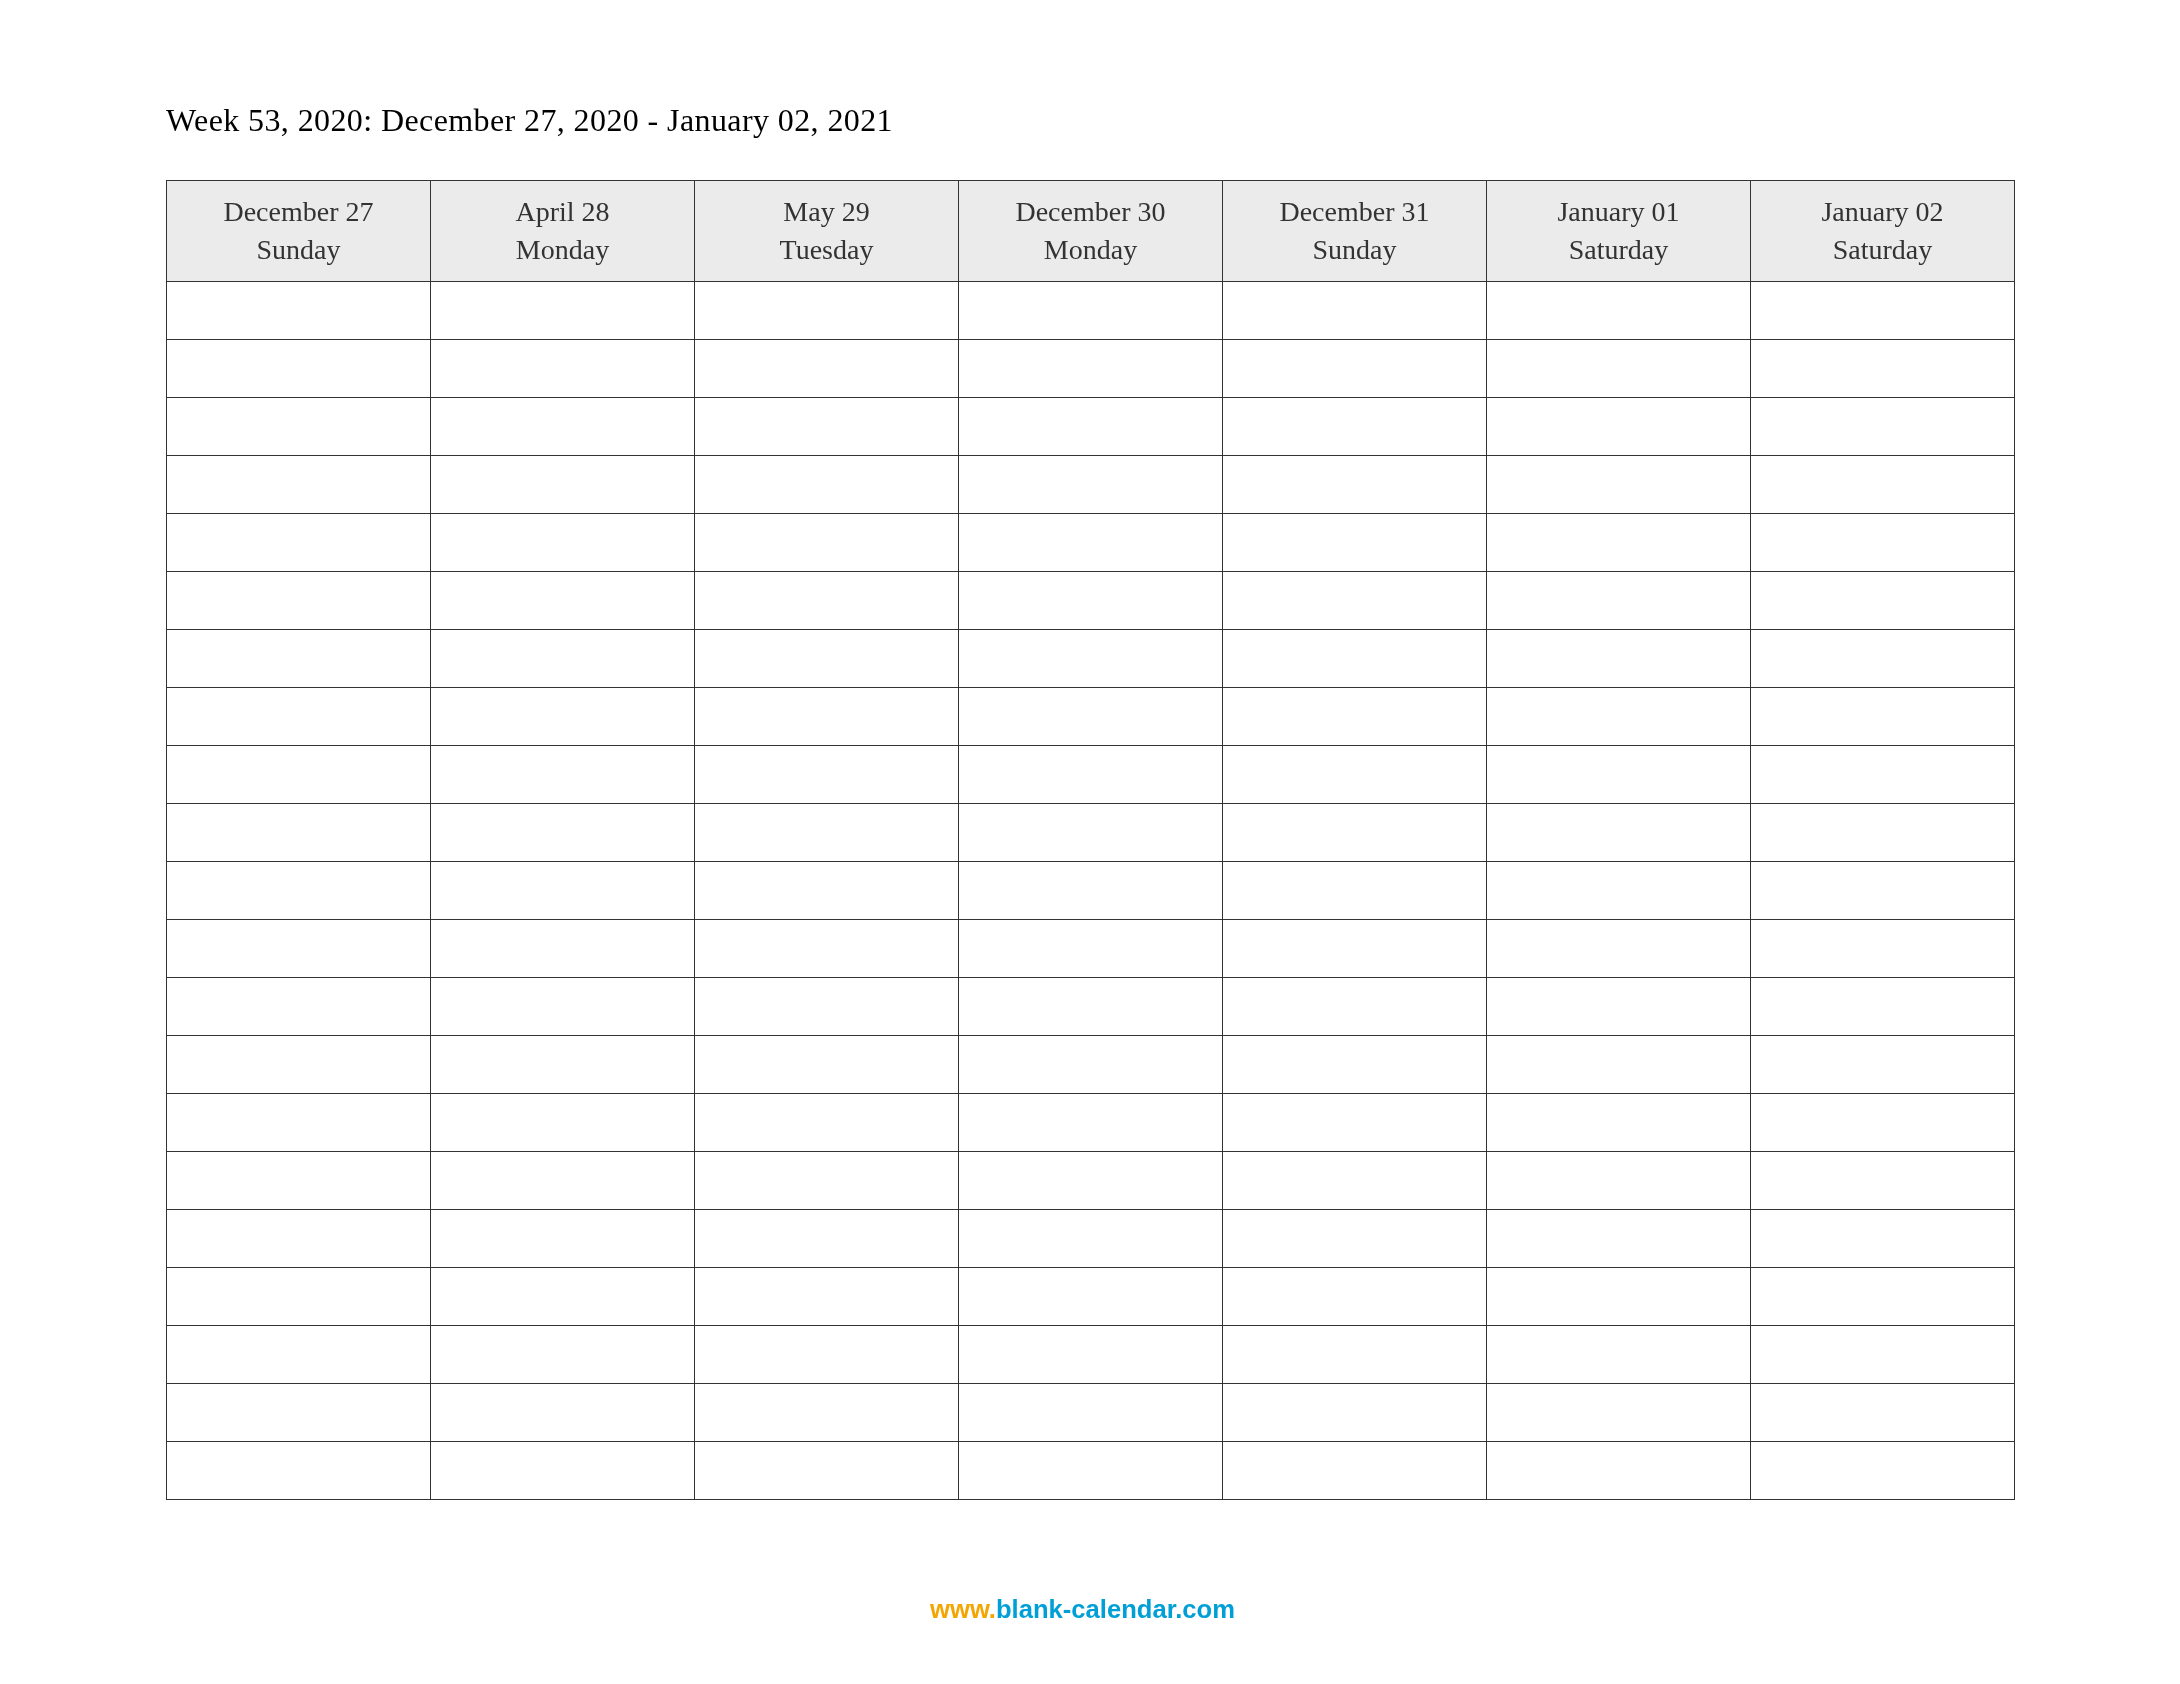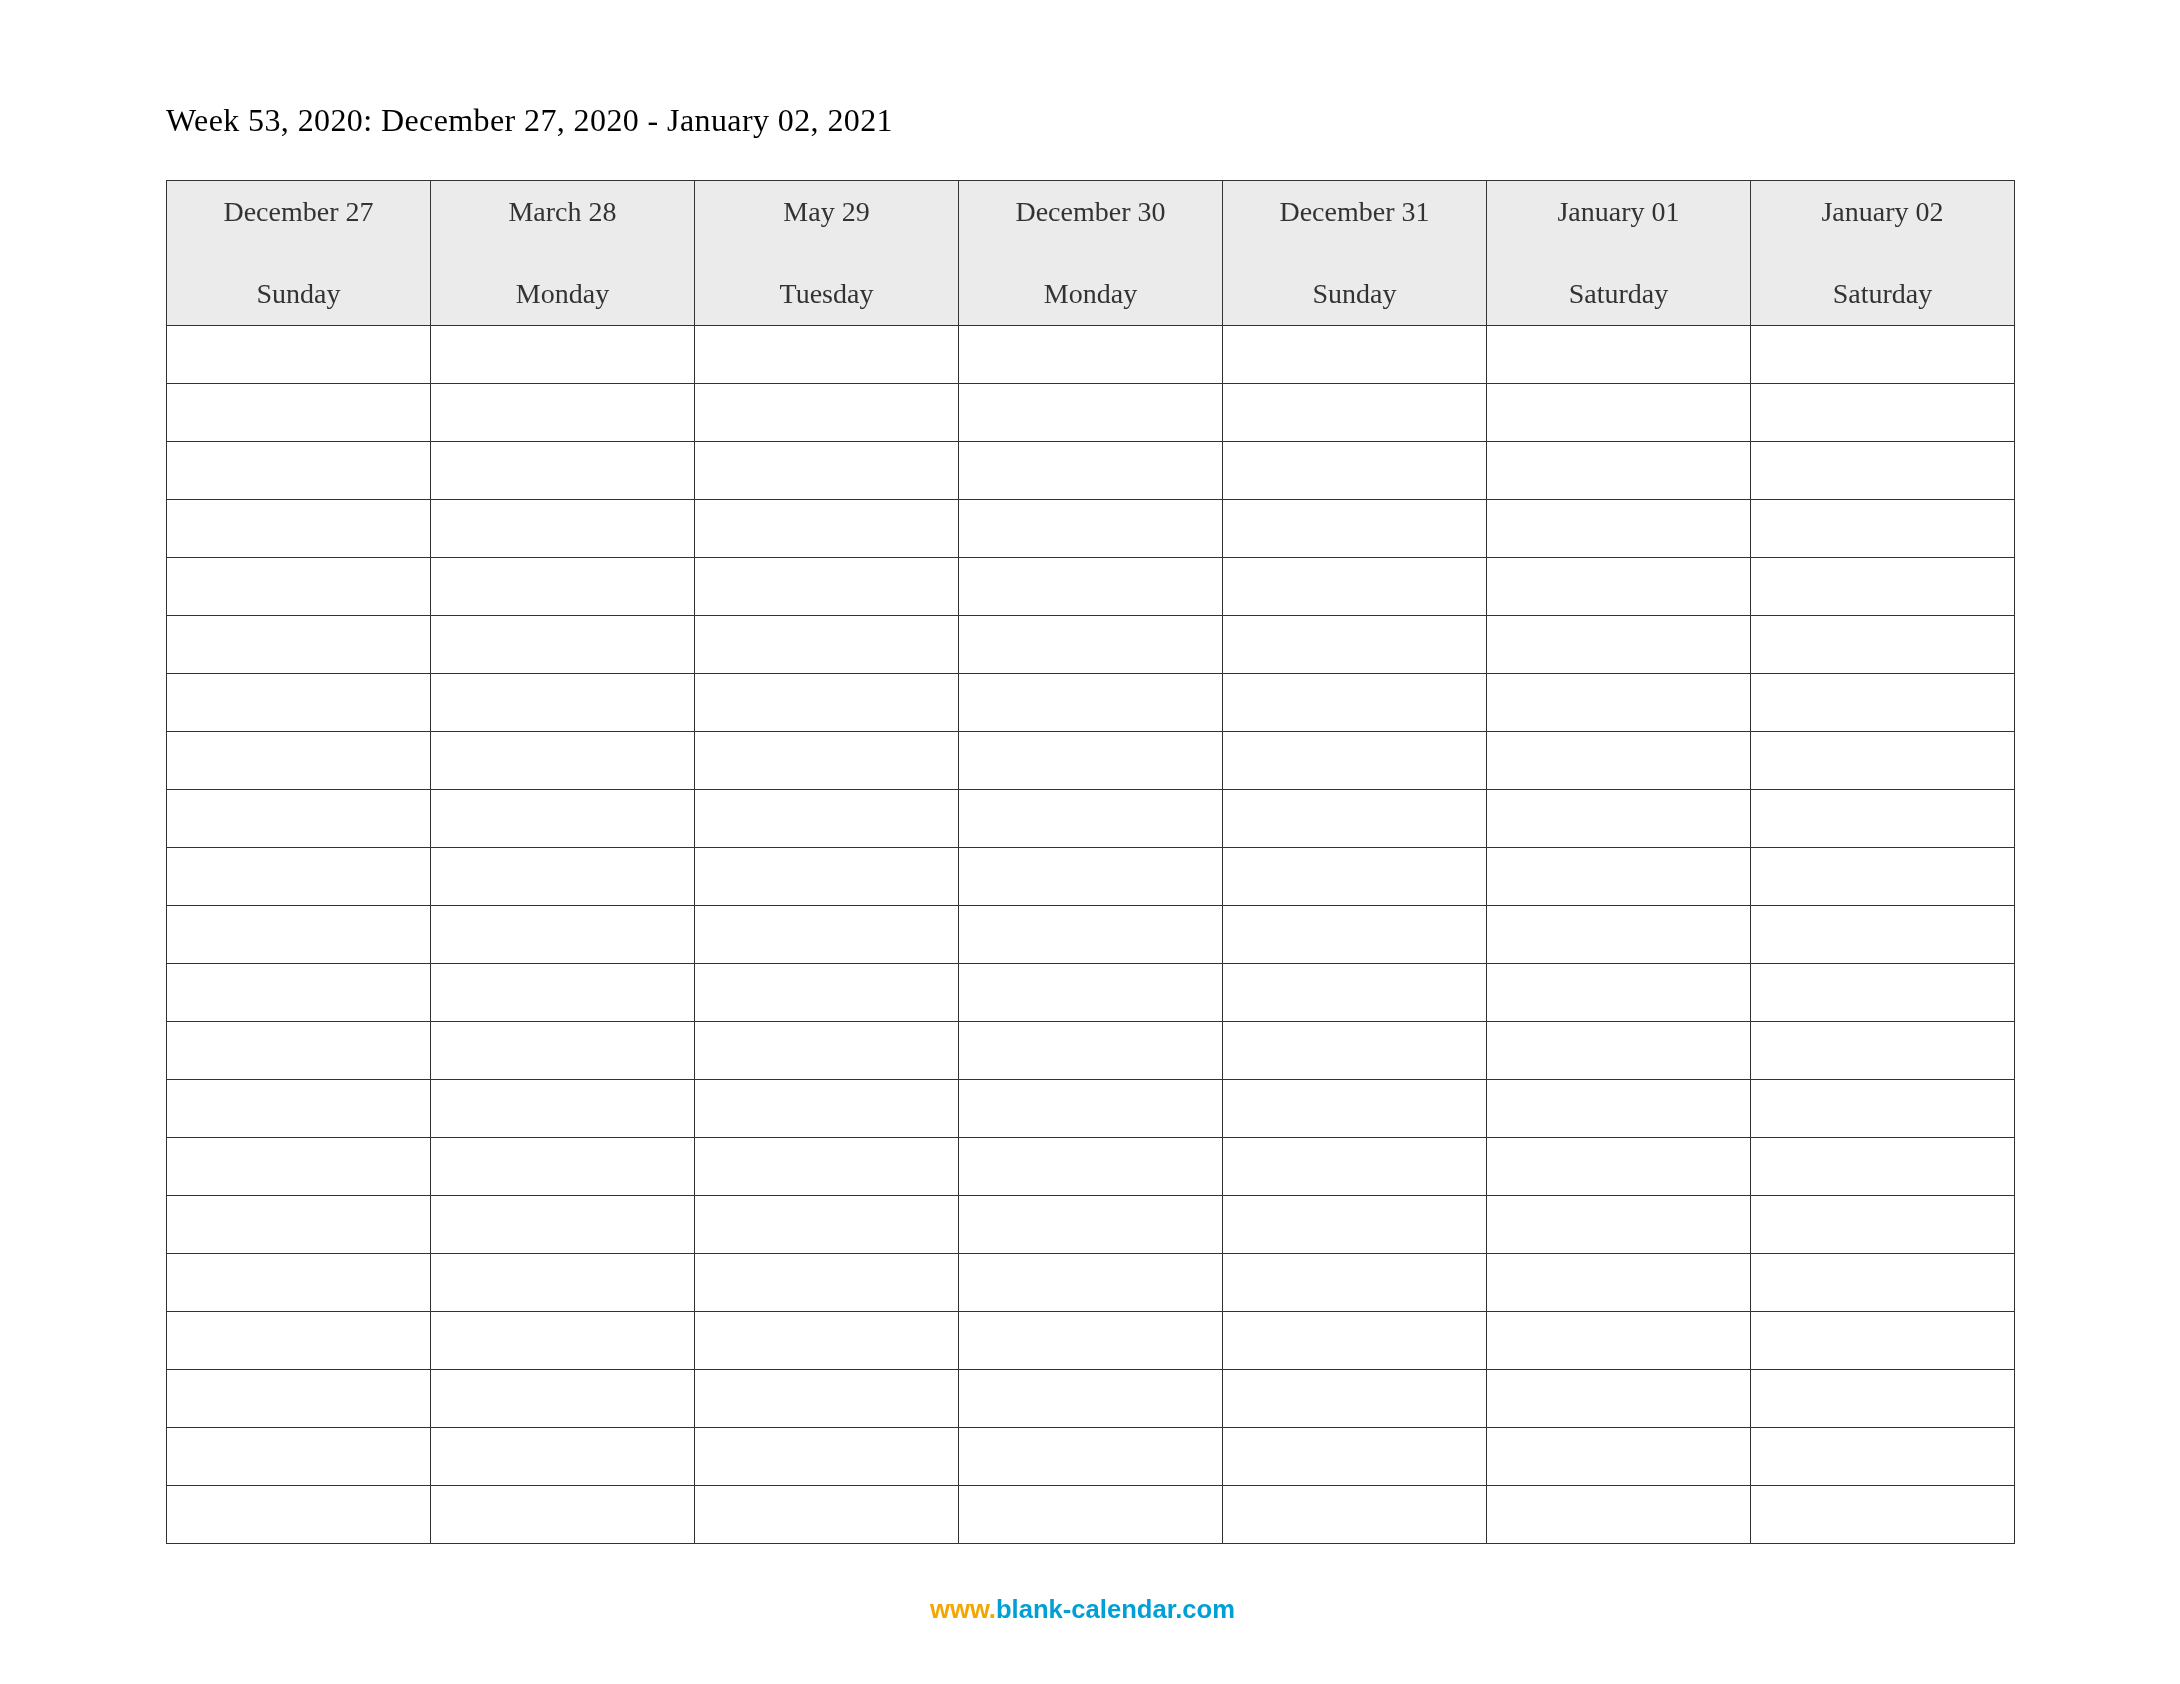--- a/index.html
+++ b/index.html
@@ -61,38 +61,37 @@
       color: #f4a500;
     }
     .footer .domain {
       color: #00a0d6;
     }
     .header-date {
       display: block;
     }
     .header-weekday {
       display: block;
-      margin-top: 44px;
     }
   </style>
 </head>
 <body>
 
 <div class="page">
   <h1 class="title">Week 53, 2020: December 27, 2020 - January 02, 2021</h1>
 
   <table class="calendar-table">
     <thead>
       <tr>
         <th>
           <span class="header-date">December 27</span>
           <span class="header-weekday">Sunday</span>
         </th>
         <th>
-          <span class="header-date">March 28</span>
+          <span class="header-date">April 28</span>
           <span class="header-weekday">Monday</span>
         </th>
         <th>
           <span class="header-date">May 29</span>
           <span class="header-weekday">Tuesday</span>
         </th>
         <th>
           <span class="header-date">December 30</span>
           <span class="header-weekday">Monday</span>
         </th>

